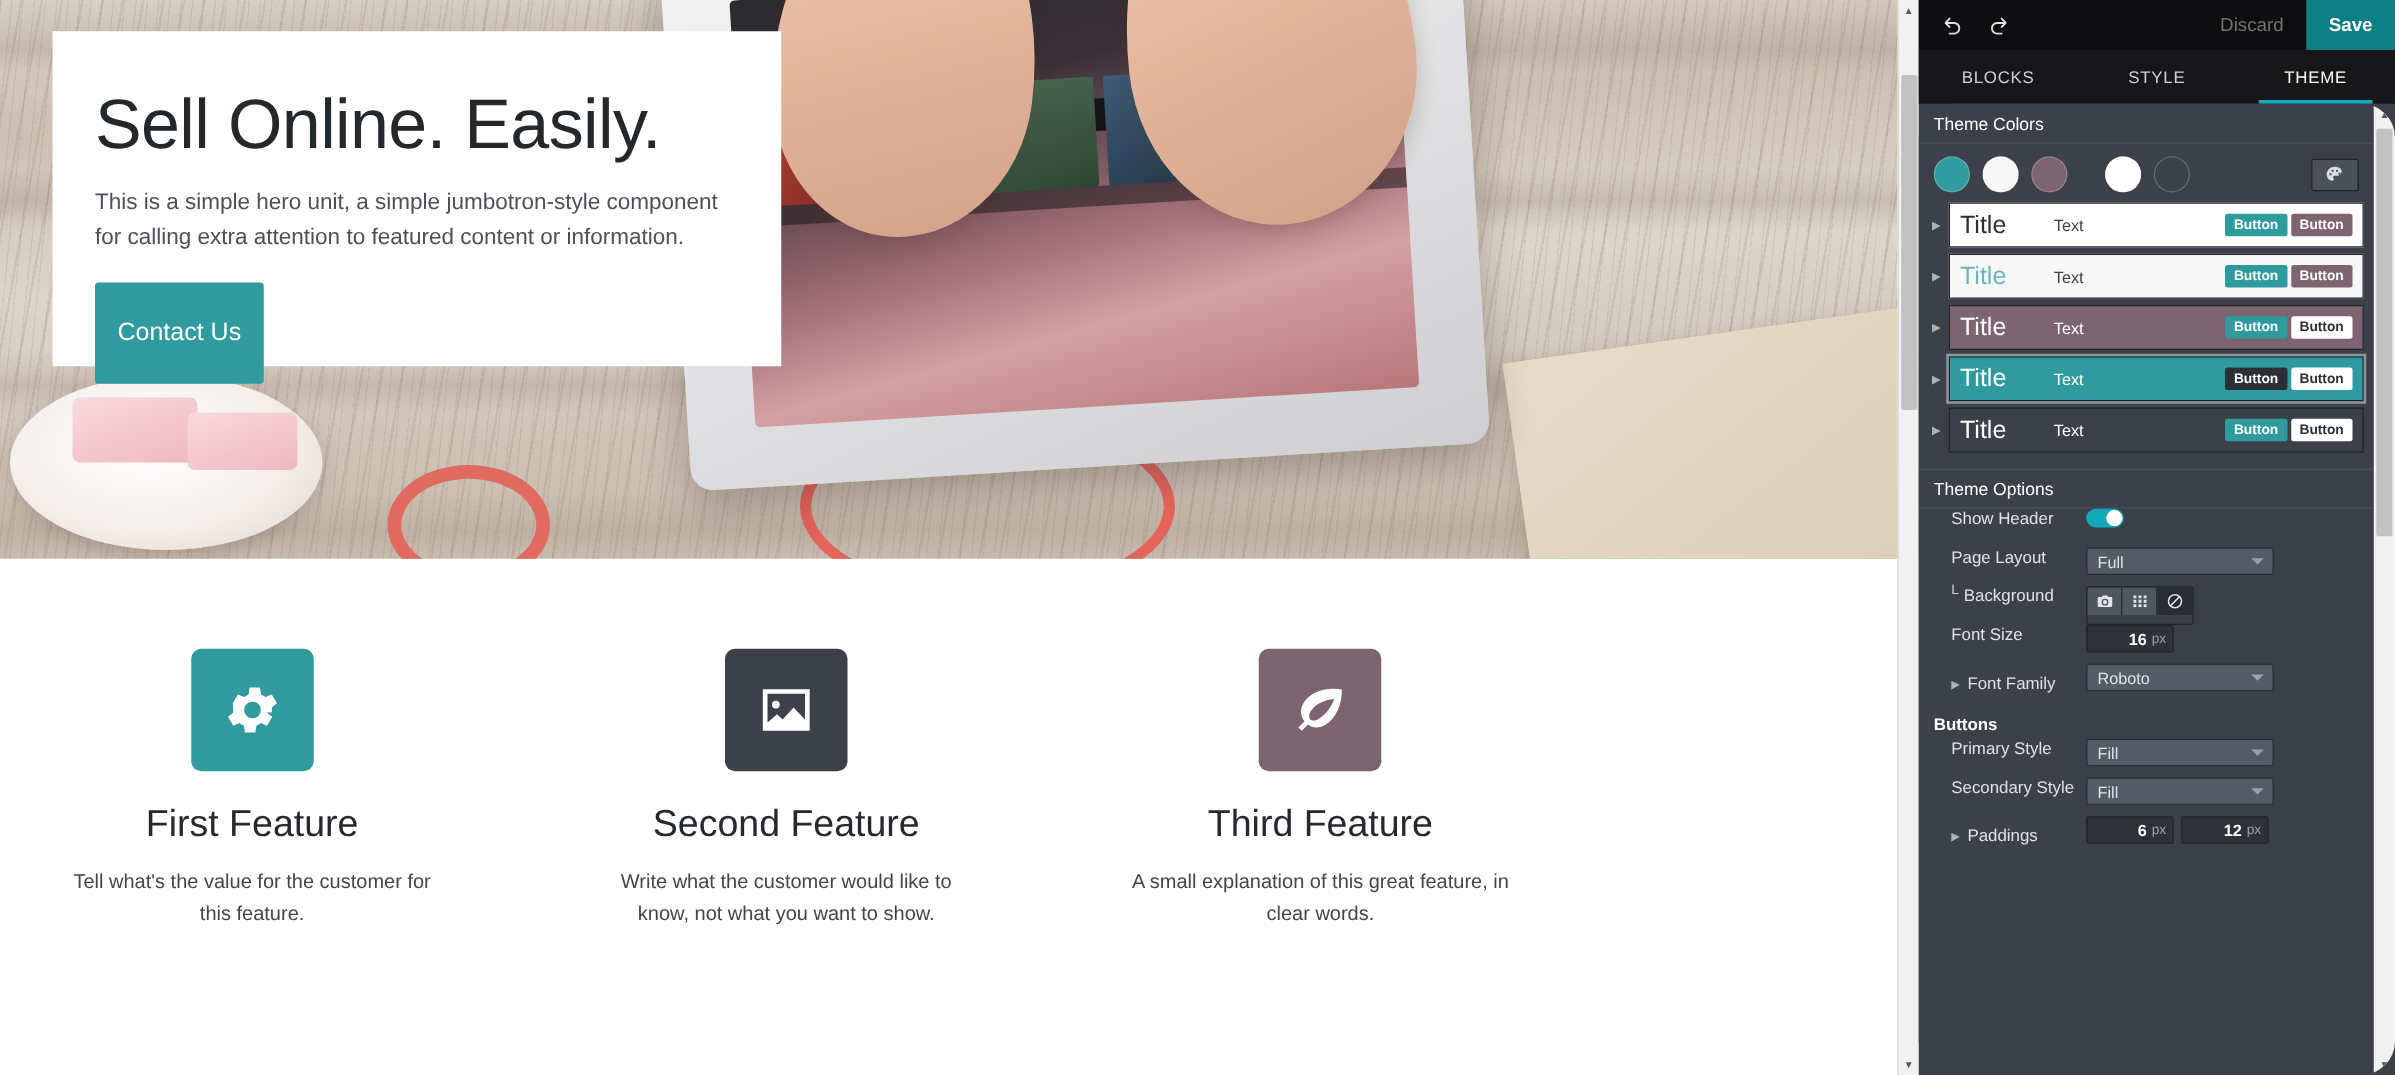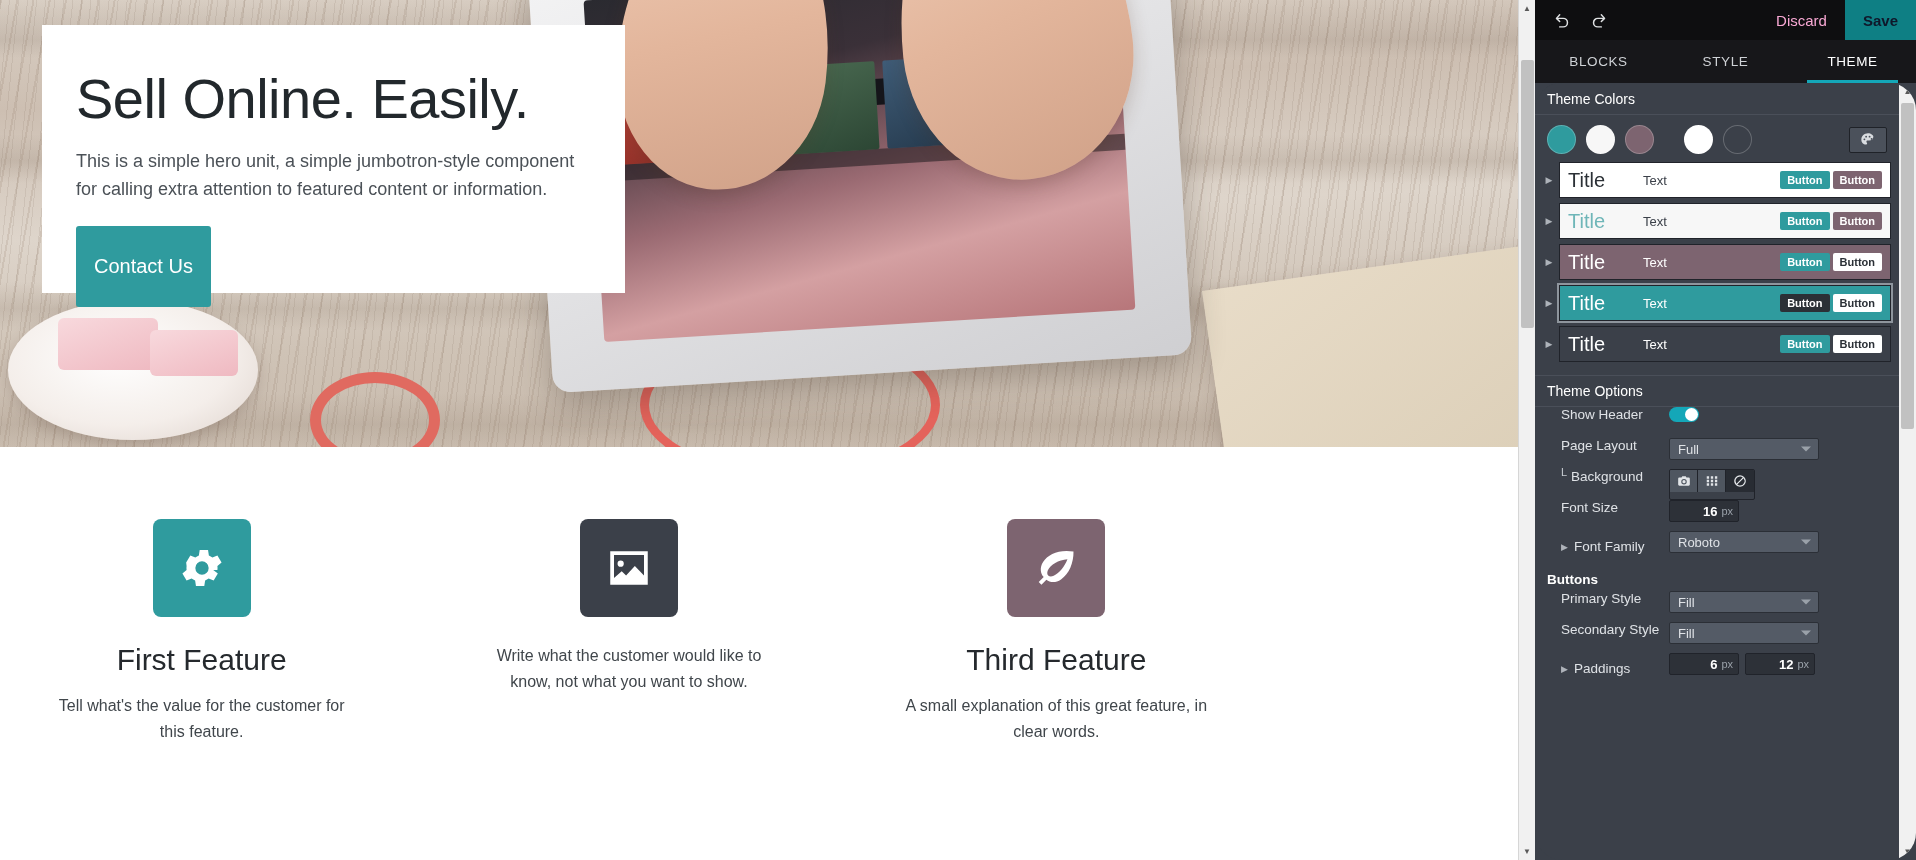--- a/index.html
+++ b/index.html
@@ -165,26 +165,26 @@
     flex:0 0 40px;
   }
   .topbar-icons{ display:flex; gap:14px; padding-left:16px; }
   .icon-btn{
     width:22px; height:22px; display:flex; align-items:center; justify-content:center;
     cursor:pointer; color:#dfe1e3;
   }
   .icon-btn svg{ width:17px; height:17px; fill:none; stroke:currentColor; stroke-width:2.1; }
   .topbar-spacer{ flex:1; }
   .discard-btn{
-    color:#f9a8d4; font-size:15px; padding:0 18px; height:40px;
+    color:#737373; font-size:15px; padding:0 18px; height:40px;
     display:flex; align-items:center; cursor:pointer; background:transparent;
     border:none; font-family:inherit;
   }
   .save-btn{
-    background:#0e7f84; color:#0f172a; font-size:15px; font-weight:700;
+    background:#0e7f84; color:#ffffff; font-size:15px; font-weight:700;
     height:40px; padding:0 18px; display:flex; align-items:center;
     cursor:pointer; border:none; font-family:inherit;
   }
 
   .panel-tabs{
     height:43px; background:#17171a; display:flex; flex:0 0 43px;
   }
   .panel-tab{
     flex:1; display:flex; align-items:center; justify-content:center;
     font-size:13.5px; letter-spacing:0.6px; color:#cfd2d6; cursor:pointer;
@@ -365,20 +365,21 @@
         <div class="feature-title">First Feature</div>
         <div class="feature-text">Tell what's the value for the customer for this feature.</div>
       </div>
 
       <div class="feature">
         <div class="feature-icon" style="background:#3b4049;">
           <svg viewBox="0 0 24 24" aria-hidden="true">
               <path d="M3 4h18v16H3V4zm1.8 1.8v12.4h14.4V5.8H4.8zM8 8.4a1.5 1.5 0 1 1 0 3 1.5 1.5 0 0 1 0-3zm-3.2 9.8h14.4v-2.6l-4.4-4.6-4.2 4.6-2.1-2-3.7 3.2z"></path>
             </svg>
         </div>
+        <div class="feature-title">Second Feature</div>
         <div class="feature-text">Write what the customer would like to know, not what you want to show.</div>
       </div>
 
       <div class="feature">
         <div class="feature-icon" style="background:#7d6470;">
           <svg viewBox="0 0 24 24" aria-hidden="true">
               <path d="M20.4 4.1c-6.8-1.1-12.2 1.2-14.6 5-1.7 2.7-1.3 5.6.3 7.2l-2.4 2.4 1.3 1.3 2.4-2.4c1.7 1.4 4.5 1.6 7-.1 3.9-2.6 6.1-8 6-13.4zM8.3 15.7c-.5-.5-.7-1.5-.2-2.6 1.3-2.8 5-4.9 9.4-5.3-1.4 3.6-3.8 6.6-6.6 7.9-1.1.5-2.1.4-2.6-.1z"></path>
             </svg>
         </div>
         <div class="feature-title">Third Feature</div>

